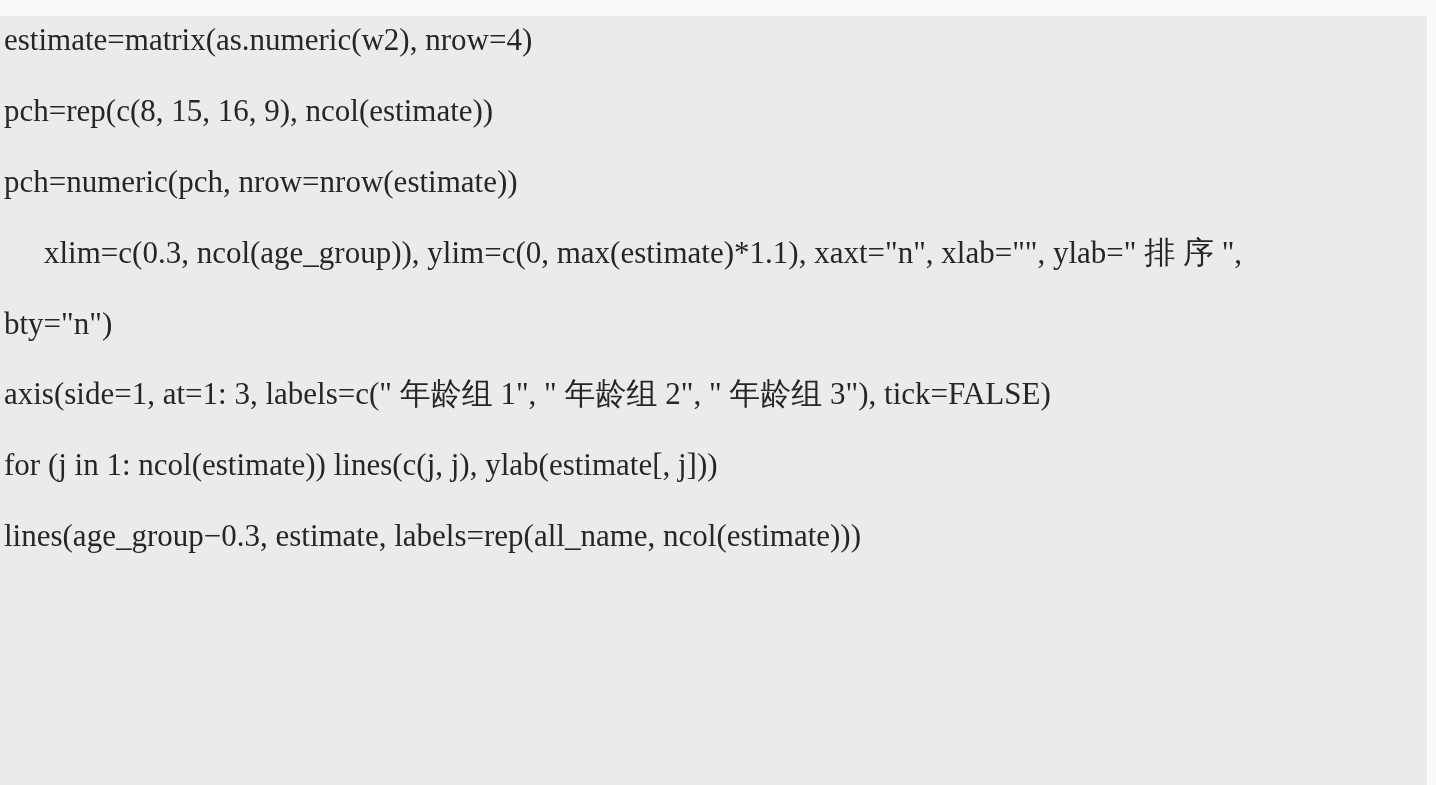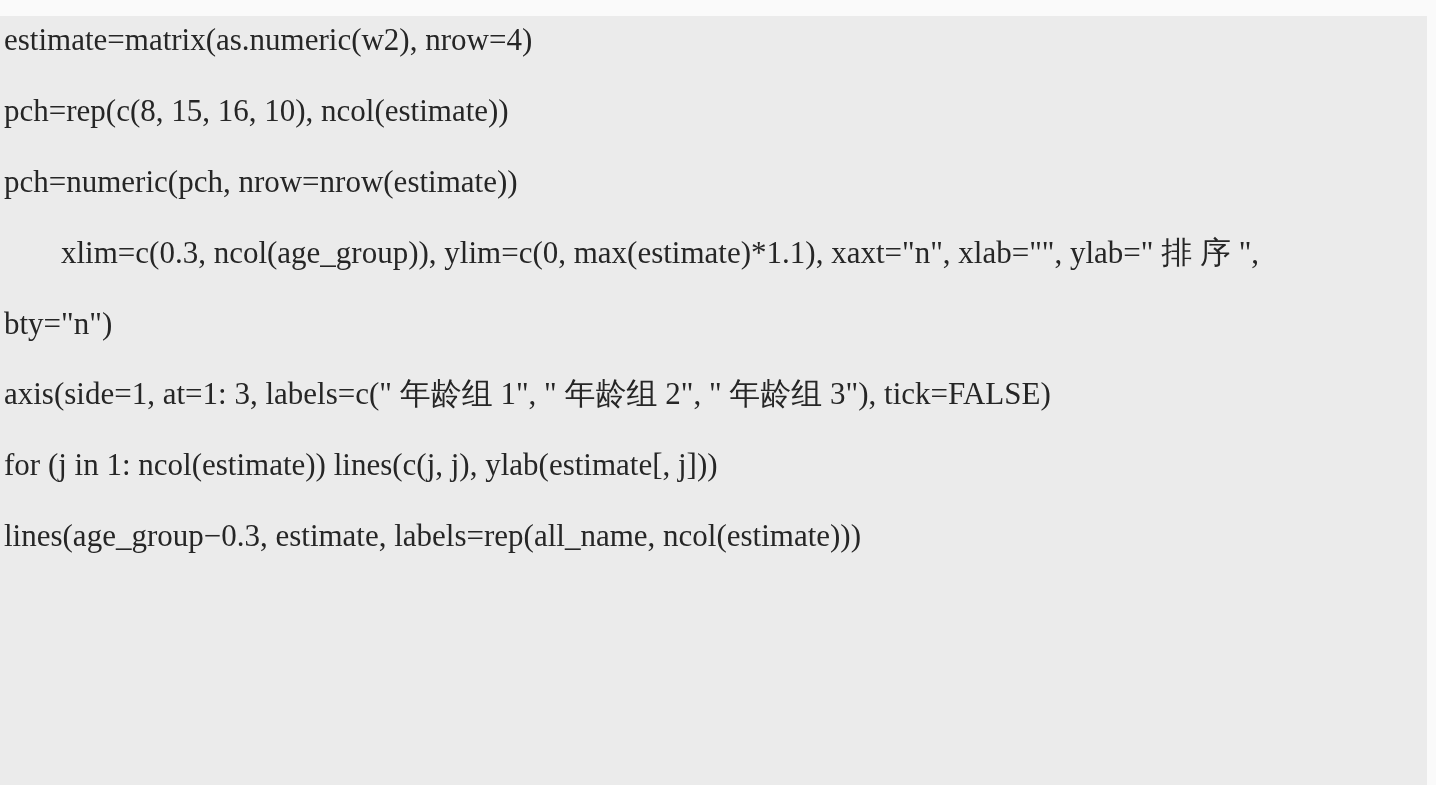--- a/index.html
+++ b/index.html
@@ -30,31 +30,30 @@
   .code-line {
     height: 70.8px;
     display: flex;
     align-items: center;
     padding-left: 4px;
     font-size: 31px;
     white-space: pre;
     letter-spacing: 0;
   }
   .code-line.indent-1 {
-    padding-left: 20px;
-    margin-left: 41px;
+    padding-left: 44px;
   }
 </style>
 </head>
 <body>
 
 <div class="code-block">
   <div class="code-lines">
     <div class="code-line">estimate=matrix(as.numeric(w2), nrow=4)</div>
-    <div class="code-line">pch=rep(c(8, 15, 16, 10), ncol(estimate))</div>
+    <div class="code-line">pch=rep(c(8, 15, 16, 9), ncol(estimate))</div>
     <div class="code-line">pch=numeric(pch, nrow=nrow(estimate))</div>
     <div class="code-line indent-1">xlim=c(0.3, ncol(age_group)), ylim=c(0, max(estimate)*1.1), xaxt="n", xlab="", ylab=" 排 序 ",</div>
     <div class="code-line">bty="n")</div>
     <div class="code-line">axis(side=1, at=1: 3, labels=c(" 年龄组 1", " 年龄组 2", " 年龄组 3"), tick=FALSE)</div>
     <div class="code-line">for (j in 1: ncol(estimate)) lines(c(j, j), ylab(estimate[, j]))</div>
     <div class="code-line">lines(age_group−0.3, estimate, labels=rep(all_name, ncol(estimate)))</div>
   </div>
 </div>
 
 </body></html>

